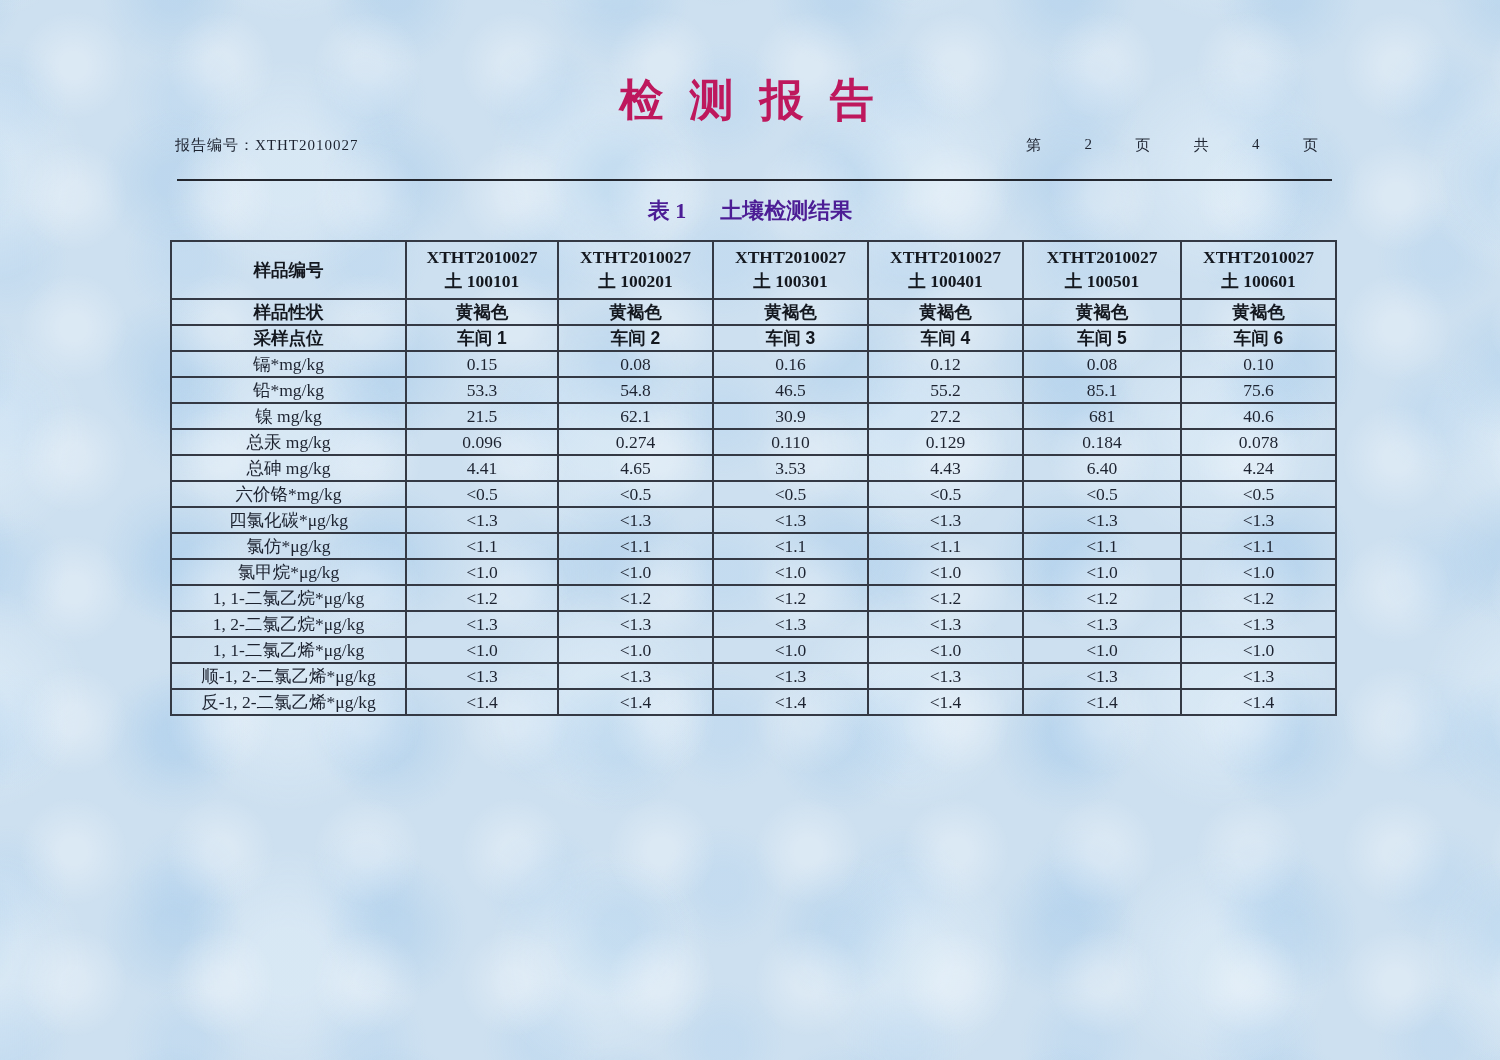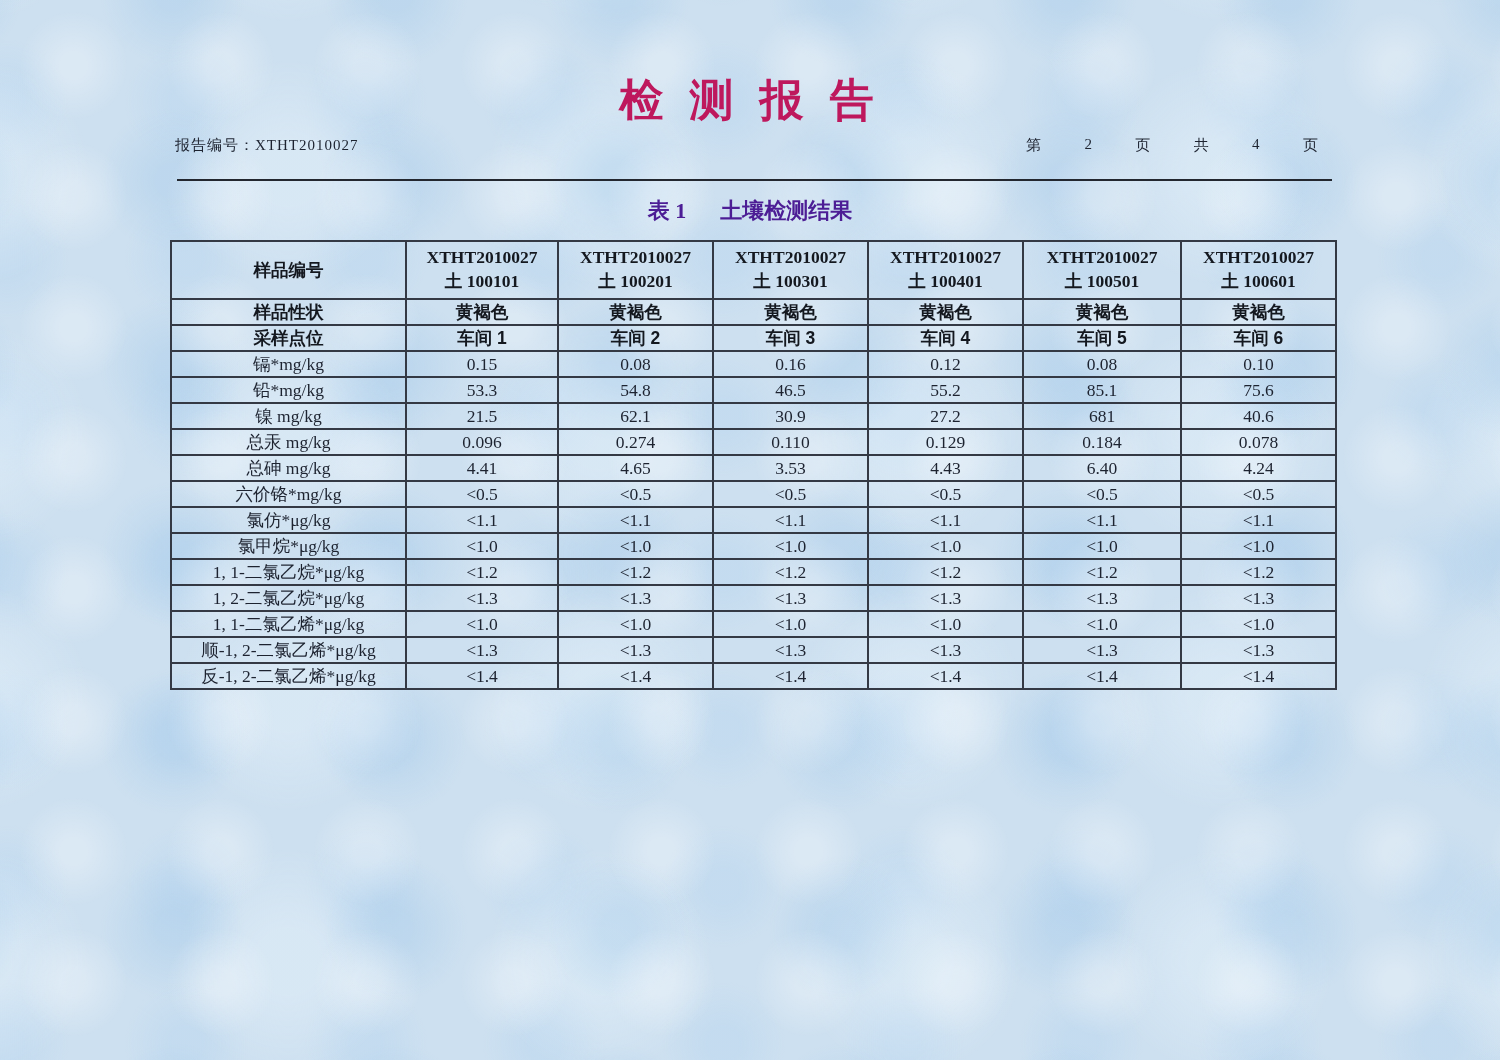--- a/index.html
+++ b/index.html
@@ -192,20 +192,29 @@
       <tr class="body-row">
         <th>六价铬*mg/kg</th>
         <td>&lt;0.5</td>
         <td>&lt;0.5</td>
         <td>&lt;0.5</td>
         <td>&lt;0.5</td>
         <td>&lt;0.5</td>
         <td>&lt;0.5</td>
       </tr>
       <tr class="body-row">
+        <th>四氯化碳*μg/kg</th>
+        <td>&lt;1.3</td>
+        <td>&lt;1.3</td>
+        <td>&lt;1.3</td>
+        <td>&lt;1.3</td>
+        <td>&lt;1.3</td>
+        <td>&lt;1.3</td>
+      </tr>
+      <tr class="body-row">
         <th>氯仿*μg/kg</th>
         <td>&lt;1.1</td>
         <td>&lt;1.1</td>
         <td>&lt;1.1</td>
         <td>&lt;1.1</td>
         <td>&lt;1.1</td>
         <td>&lt;1.1</td>
       </tr>
       <tr class="body-row">
         <th>氯甲烷*μg/kg</th>

